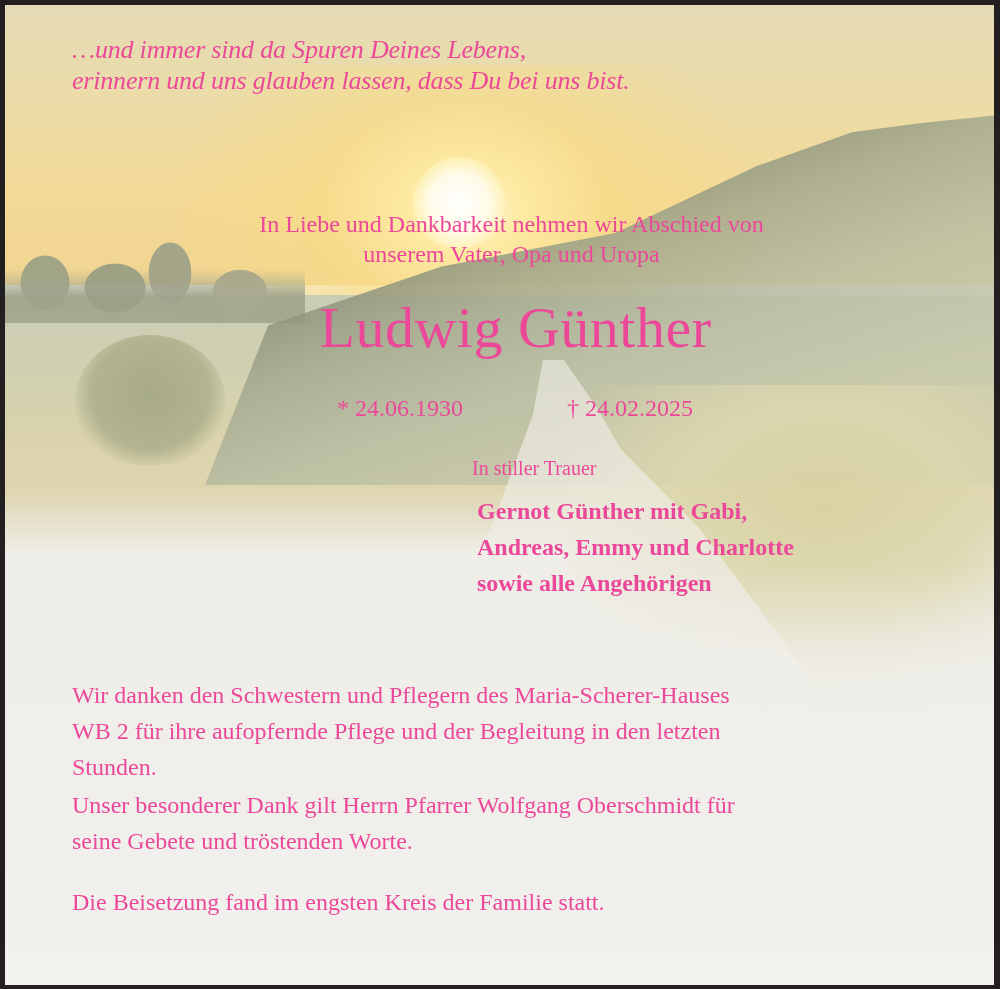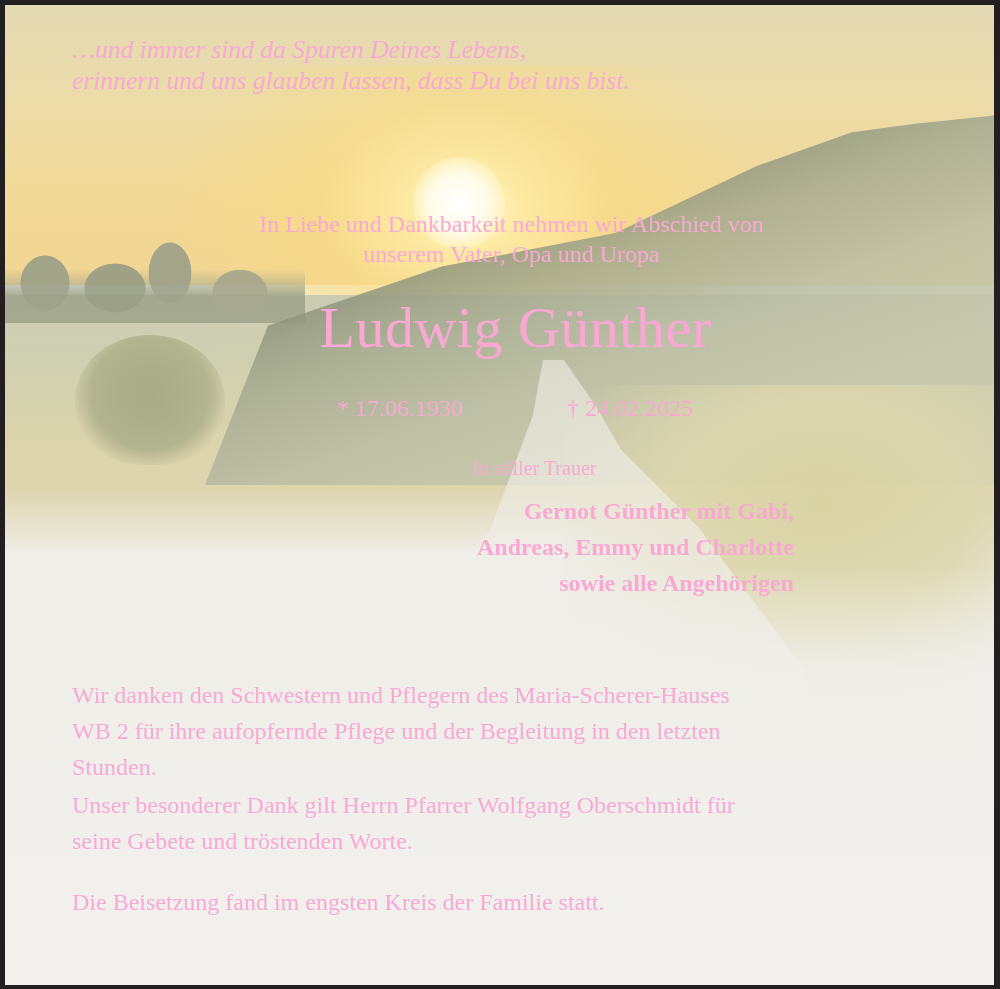--- a/index.html
+++ b/index.html
@@ -39,33 +39,33 @@
       background: radial-gradient(ellipse at 50% 45%, #a8ab88 0%, #b2b38f 55%, rgba(190,190,150,0) 75%); }
     .path { left: 330px; top: 355px; width: 520px; height: 560px;
       background: linear-gradient(180deg, rgba(238,236,228,0.7), rgba(240,239,235,0.95));
       clip-path: polygon(40% 0%, 44% 0%, 50% 8%, 55% 16%, 70% 30%, 90% 55%, 100% 100%, 0% 100%, 10% 60%, 30% 30%, 38% 10%);
       opacity: 0.9; }
     .grass-right { left: 560px; top: 380px; width: 429px; height: 320px;
       background: radial-gradient(ellipse at 60% 40%, #d8d1a0 0%, #ddd7ae 40%, rgba(232,230,215,0) 80%); opacity: 0.9; }
     .fade-bottom { left: 0; top: 560px; width: 989px; height: 420px;
       background: linear-gradient(180deg, rgba(239,238,233,0) 0%, rgba(239,238,233,0.85) 25%, #f0efeb 60%, #f2f1ee 100%); }
 
-    .text { position: absolute; color: #f9a8d4; font-family: "DejaVu Serif", "Liberation Serif", serif; margin: 0; }
+    .text { position: absolute; color: #ec4899; font-family: "DejaVu Serif", "Liberation Serif", serif; margin: 0; }
     .quote { left: 72px; top: 34px; width: 760px; font-family: "Liberation Serif", serif; font-style: italic;
       font-size: 26px; line-height: 31px; letter-spacing: -0.2px; }
     .intro { left: 0; top: 209px; width: 1023px; text-align: center; font-family: "Liberation Serif", serif;
       font-size: 24px; line-height: 30px; }
     .name { left: 0; top: 296px; width: 1031px; text-align: center; font-family: "Liberation Serif", serif;
       font-size: 58px; line-height: 64px; letter-spacing: 0.5px; }
     .date { top: 393px; font-family: "Liberation Serif", serif; font-size: 24px; line-height: 30px; }
     .born { left: 337px; }
     .died { left: 567px; text-align: center; }
     .mourn-label { left: 472px; top: 453px; font-family: "Liberation Serif", serif; font-size: 20px; line-height: 30px; }
     .mourners { left: 477px; top: 493px; font-family: "Liberation Serif", serif; font-weight: bold;
-      font-size: 24px; line-height: 36px; text-align: right; }
+      font-size: 24px; line-height: 36px; }
     .mourners div { white-space: nowrap; }
     .para { left: 72px; width: 880px; font-family: "Liberation Serif", serif; font-size: 24px; line-height: 36px; }
     .p1 { top: 677px; }
     .p2 { top: 787px; }
     .p3 { top: 884px; }
   </style>
 </head>
 <body>
 
 <div class="card">
@@ -86,21 +86,21 @@
   <div>erinnern und uns glauben lassen, dass Du bei uns bist.</div>
 </div>
 
 <div class="text intro">
   <div>In Liebe und Dankbarkeit nehmen wir Abschied von</div>
   <div>unserem Vater, Opa und Uropa</div>
 </div>
 
 <div class="text name">Ludwig Günther</div>
 
-<div class="text date born">* 17.06.1930</div>
+<div class="text date born">* 24.06.1930</div>
 <div class="text date died">† 24.02.2025</div>
 
 <div class="text mourn-label">In stiller Trauer</div>
 
 <div class="text mourners">
   <div>Gernot Günther mit Gabi,</div>
   <div>Andreas, Emmy und Charlotte</div>
   <div>sowie alle Angehörigen</div>
 </div>
 

